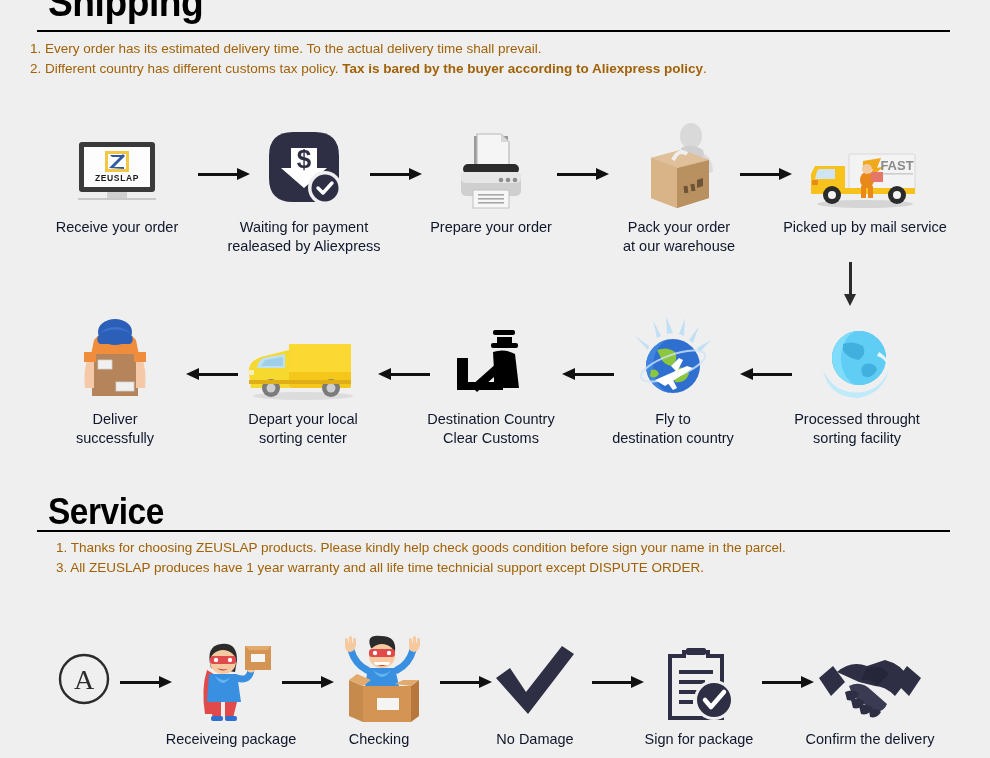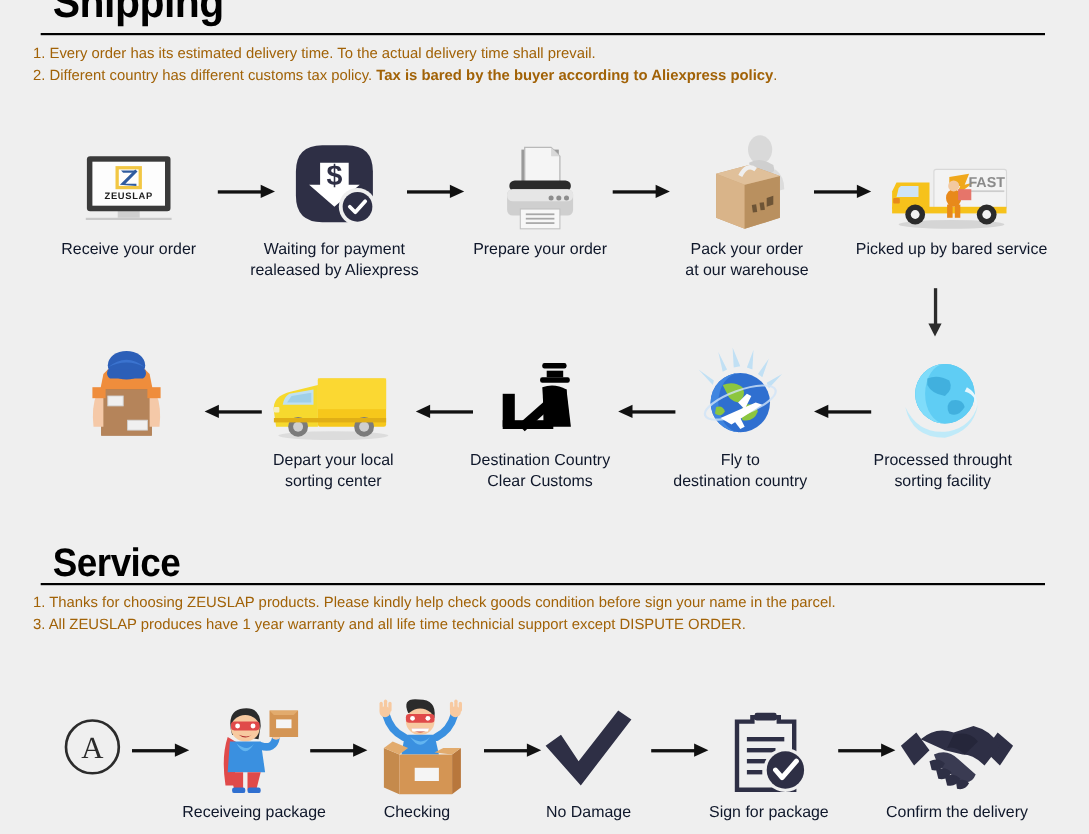--- a/index.html
+++ b/index.html
@@ -34,21 +34,21 @@
   }
   #shipping-divider{top:30px;}
   #service-divider{top:530px;}
 
   
   .notes{
     position:absolute;left:30px;width:920px;
     font-size:13.5px;line-height:19.5px;color:#a16207;
   }
   #shipping-notes{top:39px;}
-  #service-notes{top:538px;}
+  #service-notes{top:538px;margin-left:26px;}
   .notes div{white-space:nowrap;}
   .notes b{font-weight:bold;}
 
   
   .row{position:absolute;left:0;width:990px;}
   .node{position:absolute;text-align:center;}
   .node .art{
     height:92px;
     display:flex;align-items:flex-end;justify-content:center;
   }
@@ -221,21 +221,21 @@
           <text x="92" y="28" font-family="'Liberation Sans',sans-serif" font-size="13" font-weight="bold" fill="#8a8a8a" text-anchor="middle">FAST</text>
           <rect x="76" y="31" width="32" height="1.6" fill="#cdcdcd"></rect>
           <ellipse cx="62" cy="38" rx="7" ry="8" fill="#e8891a"></ellipse>
           <circle cx="62" cy="27" r="5" fill="#f3c9a0"></circle>
           <rect x="56" y="44" width="5" height="12" fill="#e8891a"></rect>
           <rect x="63" y="44" width="5" height="12" fill="#e8891a"></rect>
           <rect x="66" y="30" width="12" height="10" fill="#e6756a"></rect>
         </svg>
       </div>
       <div class="cap">
-        <span>Picked up by bared service</span>
+        <span>Picked up by mail service</span>
       </div>
     </div>
   </div>
 
   <div class="arrow-d" style="left:844px;top:262px;">
     <div class="shaft"></div>
       <div class="head"></div>
   </div>
 
   <div class="row" style="top:312px;">
@@ -249,20 +249,24 @@
           <path d="M28 22 Q26 28 30 30 L60 30 Q64 28 62 22" fill="#2c5fb8"></path>
           <rect x="22" y="40" width="46" height="42" fill="#a5754a"></rect>
           <rect x="22" y="40" width="46" height="42" fill="#b5845a"></rect>
           <rect x="28" y="46" width="14" height="9" fill="#f0f0f0" stroke="#d2d2d2" stroke-width="0.8"></rect>
           <rect x="46" y="68" width="18" height="9" fill="#f0f0f0" stroke="#d2d2d2" stroke-width="0.8"></rect>
           <path d="M18 44 Q13 56 15 74 L24 74 L24 44 Z" fill="#f5c9a8"></path>
           <path d="M72 44 Q77 56 75 74 L66 74 L66 44 Z" fill="#f5c9a8"></path>
           <rect x="14" y="38" width="12" height="10" fill="#ef8d3c"></rect>
           <rect x="64" y="38" width="12" height="10" fill="#ef8d3c"></rect>
         </svg>
+      </div>
+      <div class="cap">
+        <span>Deliver</span>
+        <span>successfully</span>
       </div>
     </div>
 
     <div class="arrow-l" style="left:186px;top:56px;">
       <div class="shaft"></div>
         <div class="head"></div>
     </div>
 
     <div class="node" style="left:222px;top:0;width:162px;">
       <div class="art">

